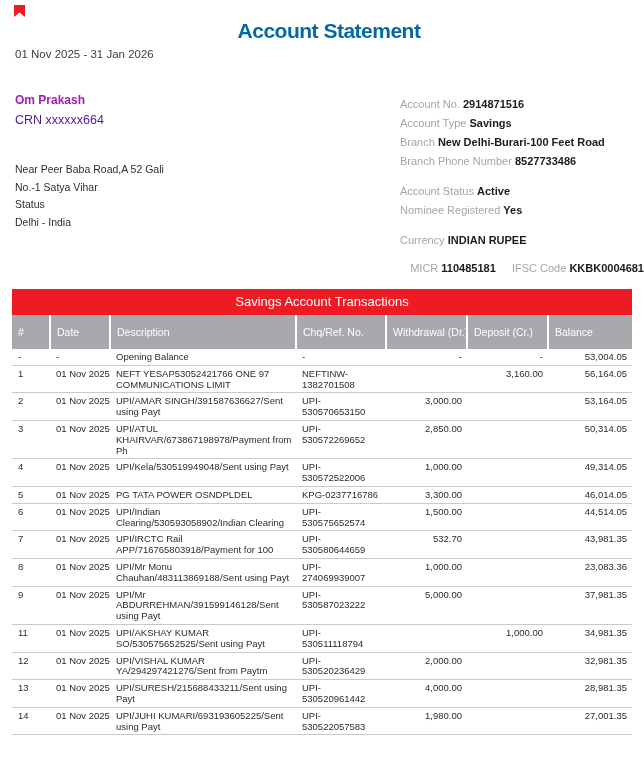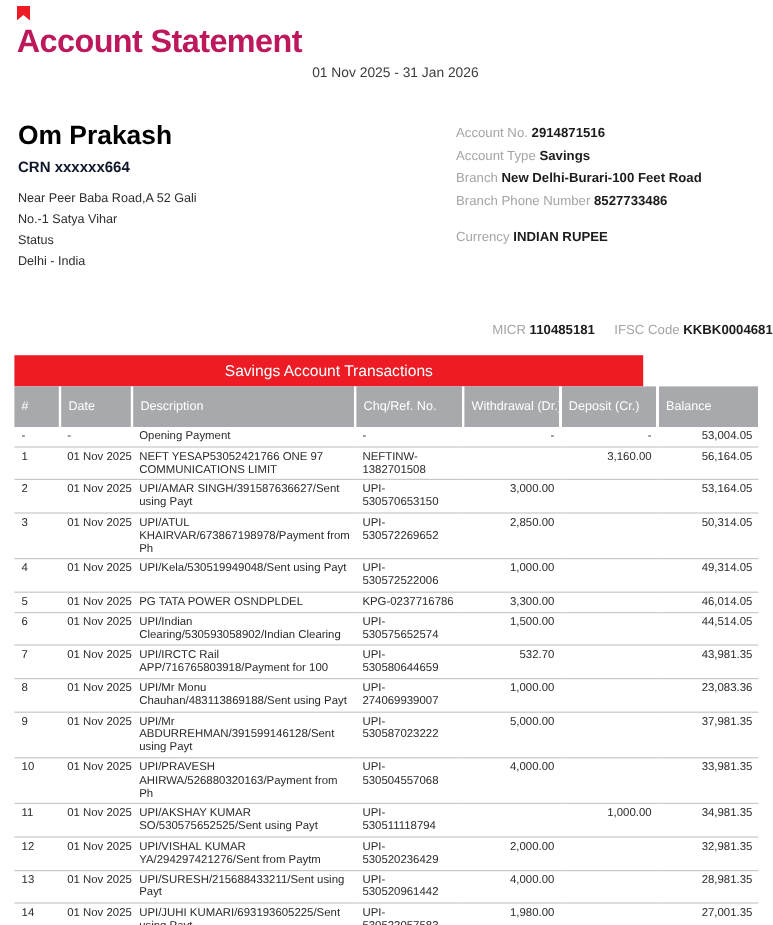--- a/index.html
+++ b/index.html
@@ -13,42 +13,43 @@
     color:#222;
   }
   .logo-mark{
     position:absolute; left:14px; top:5px;
     width:11px; height:12px;
     background:var(--accent,#ed1c24);
     clip-path:polygon(0 0, 100% 0, 100% 100%, 50% 62%, 0 100%);
   }
   .title{
     margin:19px 0 0 14px;
-    font-size:27px; font-weight:bold; color:#be185d;
+    font-size:21px; font-weight:bold; color:#0369a1;
     letter-spacing:-0.5px;
+    text-align:center;
   }
   .date-range{
     margin:5px 0 0 15px;
-    font-size:11.5px; color:#3c3c3c;text-align:center;
+    font-size:11.5px; color:#3c3c3c;
   }
   .info-row{ position:relative; margin-top:33px; min-height:160px; }
   .holder{ margin-left:15px; }
-  .holder-name{ font-size:22px; font-weight:bold; color:#000000; }
-  .holder-crn{ margin-top:6px; font-size:12.5px; color:#0f172a;font-weight:bold; }
-  .address{ margin-top:11px; font-size:10.5px; color:#2e2e2e; }
+  .holder-name{ font-size:12px; font-weight:bold; color:#a21caf; }
+  .holder-crn{ margin-top:6px; font-size:12.5px; color:#4c1d95; }
+  .address{ margin-top:34px; font-size:10.5px; color:#2e2e2e; }
   .address div{ line-height:17.5px; }
-  .details{ position:absolute; left:380px; top:2px; font-size:11px; }
+  .details{ position:absolute; left:400px; top:2px; font-size:11px; }
   .detail-group{ margin-bottom:11px; }
   .detail-line{ line-height:19px; white-space:nowrap; }
   .lbl{ color:#a5a5a5; }
   .val{ color:#1c1c1c; font-weight:bold; }
   .codes{ margin:7px 0 0 15px; font-size:11px; line-height:16px;text-align:right; }
   .codes .sep{ display:inline-block; width:10px; }
   .banner{
-    margin:13px 0 0 12px; width:524px; height:26px;
+    margin:13px 0 0 12px; width:620px; height:26px;
     background:var(--accent,#ed1c24);
     color:#fff; font-size:13px; text-align:center; line-height:26px;
   }
   table.tx{
     margin-left:12px; width:620px;
     border-collapse:collapse; table-layout:fixed;
   }
   .tx thead th{
     background:var(--headgray,#a7a9ac);
     color:#fff; font-weight:normal;
@@ -87,20 +88,24 @@
           <div>Status</div>
           <div>Delhi - India</div>
         </div>
     </div>
     <div class="details">
         <div class="detail-group">
           <div class="detail-line"><span class="lbl">Account No. </span><span class="val">2914871516</span></div>
           <div class="detail-line"><span class="lbl">Account Type </span><span class="val">Savings</span></div>
           <div class="detail-line"><span class="lbl">Branch </span><span class="val">New Delhi-Burari-100 Feet Road</span></div>
           <div class="detail-line"><span class="lbl">Branch Phone Number </span><span class="val">8527733486</span></div>
+        </div>
+        <div class="detail-group">
+          <div class="detail-line"><span class="lbl">Account Status </span><span class="val">Active</span></div>
+          <div class="detail-line"><span class="lbl">Nominee Registered </span><span class="val">Yes</span></div>
         </div>
         <div class="detail-group">
           <div class="detail-line"><span class="lbl">Currency </span><span class="val">INDIAN RUPEE</span></div>
         </div>
       </div>
   </div>
 
   <div class="codes">
     <span class="lbl">MICR</span>
     <span class="val">110485181</span>
@@ -129,21 +134,21 @@
           <th>Chq/Ref. No.</th>
           <th>Withdrawal (Dr.)</th>
           <th>Deposit (Cr.)</th>
           <th>Balance</th>
         </tr>
       </thead>
     <tbody>
         <tr>
           <td>-</td>
           <td class="date">-</td>
-          <td>Opening Payment</td>
+          <td>Opening Balance</td>
           <td>-</td>
           <td class="num">-</td>
           <td class="num">-</td>
           <td class="num">53,004.05</td>
         </tr>
         <tr>
           <td>1</td>
           <td class="date">01 Nov 2025</td>
           <td>NEFT YESAP53052421766 ONE 97 COMMUNICATIONS LIMIT</td>
           <td>NEFTINW-1382701508</td>
@@ -217,29 +222,20 @@
         <tr>
           <td>9</td>
           <td class="date">01 Nov 2025</td>
           <td>UPI/Mr ABDURREHMAN/391599146128/Sent using Payt</td>
           <td>UPI-530587023222</td>
           <td class="num">5,000.00</td>
           <td class="num"></td>
           <td class="num">37,981.35</td>
         </tr>
         <tr>
-          <td>10</td>
-          <td class="date">01 Nov 2025</td>
-          <td>UPI/PRAVESH AHIRWA/526880320163/Payment from Ph</td>
-          <td>UPI-530504557068</td>
-          <td class="num">4,000.00</td>
-          <td class="num"></td>
-          <td class="num">33,981.35</td>
-        </tr>
-        <tr>
           <td>11</td>
           <td class="date">01 Nov 2025</td>
           <td>UPI/AKSHAY KUMAR SO/530575652525/Sent using Payt</td>
           <td>UPI-530511118794</td>
           <td class="num"></td>
           <td class="num">1,000.00</td>
           <td class="num">34,981.35</td>
         </tr>
         <tr>
           <td>12</td>

